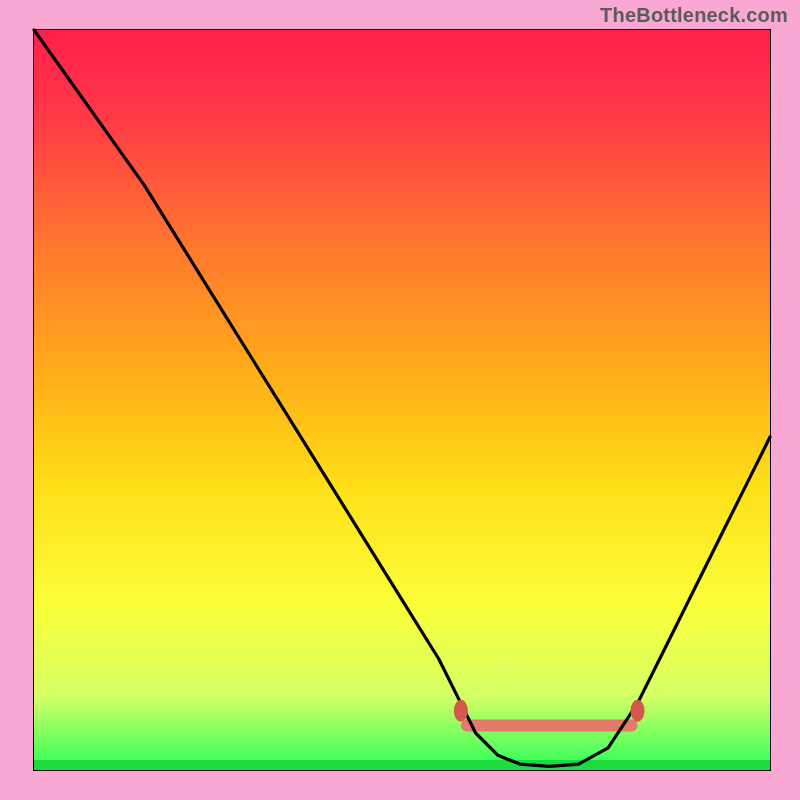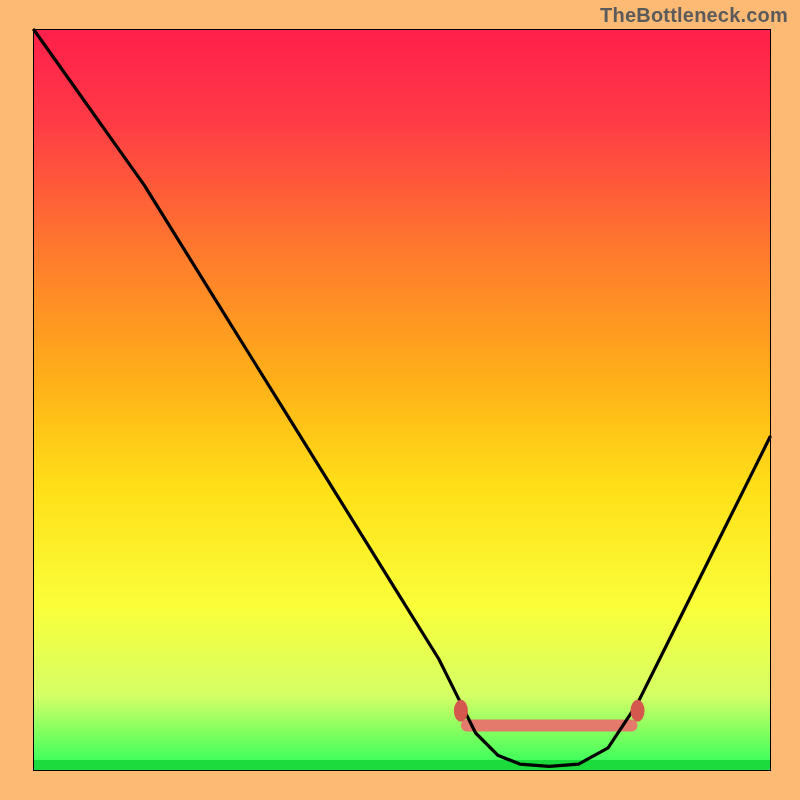--- a/index.html
+++ b/index.html
@@ -7,21 +7,21 @@
     padding: 0;
     width: 800px;
     height: 800px;
     background: #000;
     overflow: hidden;
   }
   .frame {
     position: relative;
     width: 800px;
     height: 800px;
-    background: #fdba74;
+    background: #f9a8d4;
   }
   .watermark {
     position: absolute;
     top: 4px;
     right: 12px;
     font-family: Arial, Helvetica, sans-serif;
     font-size: 20px;
     font-weight: bold;
     color: #5b5b5b;
     letter-spacing: 0.2px;

